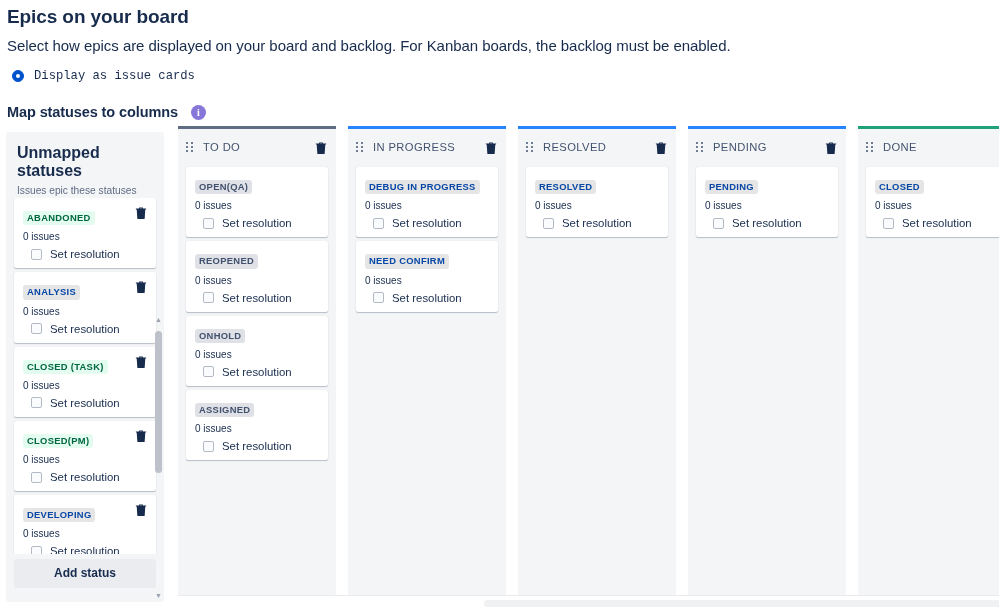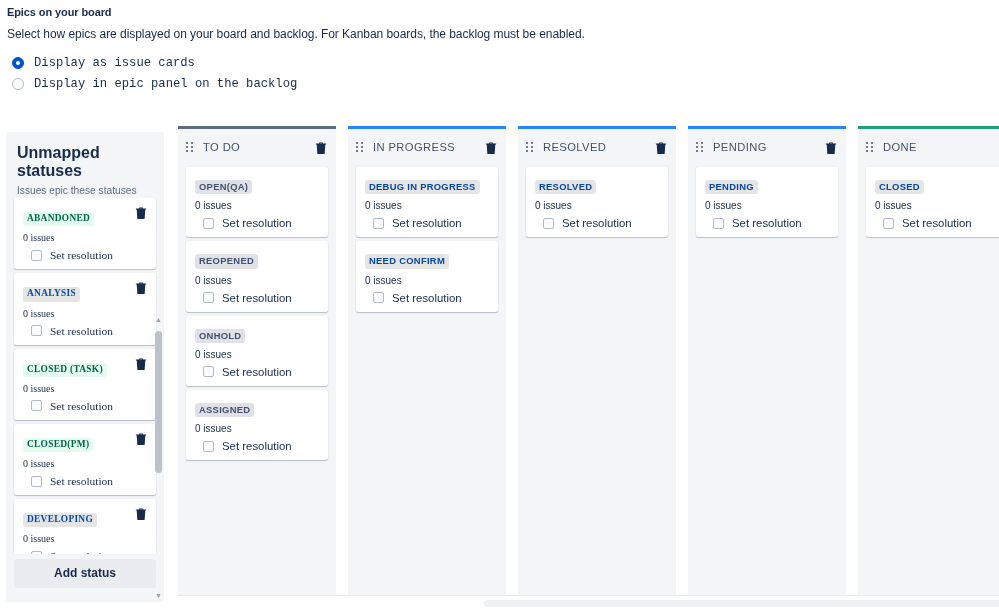--- a/index.html
+++ b/index.html
@@ -9,28 +9,28 @@
     overflow: hidden;
     background: #ffffff;
     font-family: "Liberation Sans", sans-serif;
     color: #172b4d;
     -webkit-font-smoothing: antialiased;
   }
 
   
   .epics-section { padding: 6px 0 0 6px; }
   .epics-title {
-    font-size: 11px;
+    font-size: 19px;
     font-weight: bold;
     color: #172b4d;
     letter-spacing: -0.1px;
     margin: 0 0 9px 1px;
   }
   .epics-desc {
-    font-size: 12px;
+    font-size: 15px;
     color: #172b4d;
     margin: 0 0 13px 1px;
     letter-spacing: -0.05px;
   }
   .radio-row {
     display: flex;
     align-items: center;
     height: 18px;
     margin-bottom: 3px;
   }
@@ -114,21 +114,20 @@
   }
   .unmapped-noissues {
     font-size: 10.6px;
     color: #5e6c84;
     padding: 8px 11px 5px 11px;
   }
   .unmapped-list {
     position: absolute;
     top: 66px; left: 0; right: 0; bottom: 34px;
     overflow: hidden;
-    font-family: Liberation Serif, serif;
   }
 
   
   .status-card {
     background: #ffffff;
     margin: 0 8px 4px 8px;
     border-radius: 2px;
     padding: 9px 9px 8px 9px;
     box-shadow: 0 1px 1px rgba(9,30,66,0.25), 0 0 1px rgba(9,30,66,0.13);
     position: relative;
@@ -289,26 +288,26 @@
 <body>
 
 <div class="epics-section">
   <div class="epics-title">Epics on your board</div>
   <div class="epics-desc">Select how epics are displayed on your board and backlog. For Kanban boards, the backlog must be enabled.</div>
   <div id="epic-radios">
       <div class="radio-row">
         <span class="radio checked"></span>
         <span class="radio-label">Display as issue cards</span>
       </div>
-      <div class="radio-row">
-        <span class="radio"></span>
-        <span class="radio-label">Display in epic panel on the backlog</span>
-      </div>
     </div>
 
+  <div class="map-title-row">
+    <div class="map-title">Map statuses to columns</div>
+    <div class="info-icon">i</div>
+  </div>
 </div>
 
 <div class="board-area">
 
   <div class="unmapped-panel">
     <div class="unmapped-head">
       <div class="unmapped-title">Unmapped statuses</div>
       <div class="unmapped-sub">Issues epic these statuses won't be visible.</div>
     </div>
     <div class="unmapped-noissues">No issues</div>

